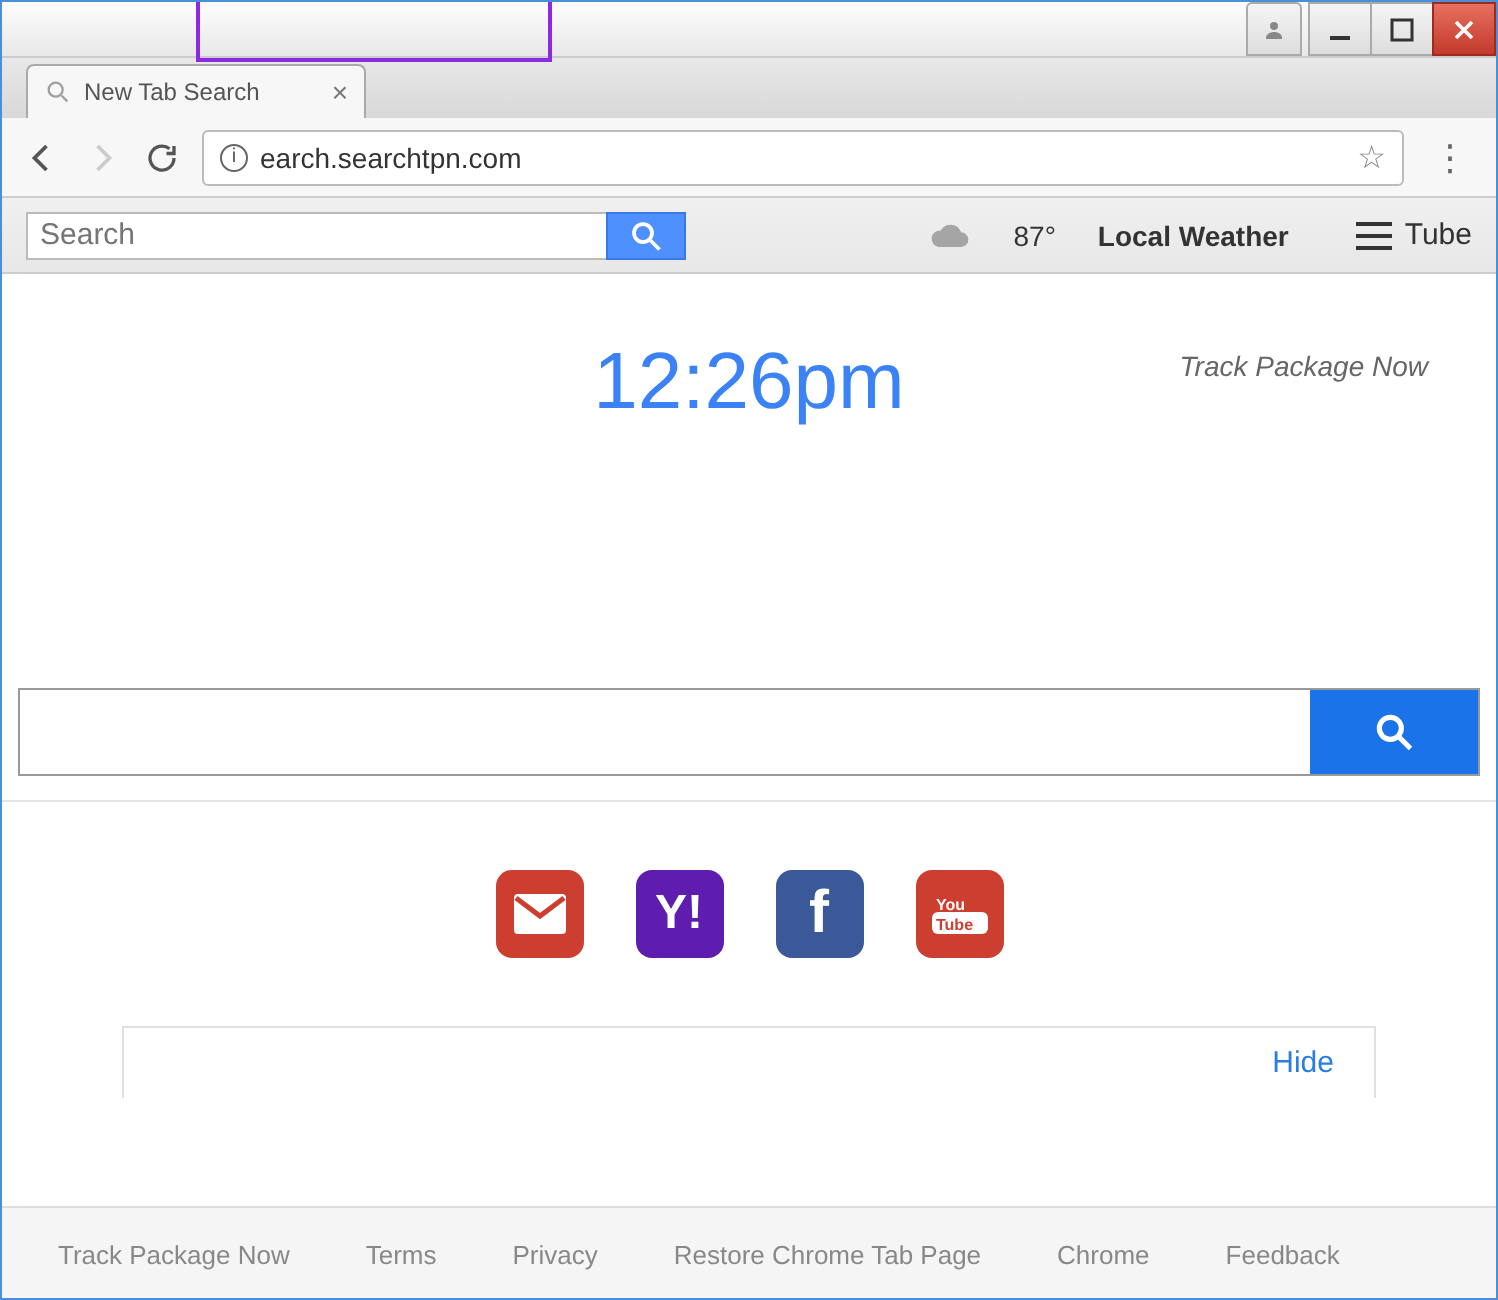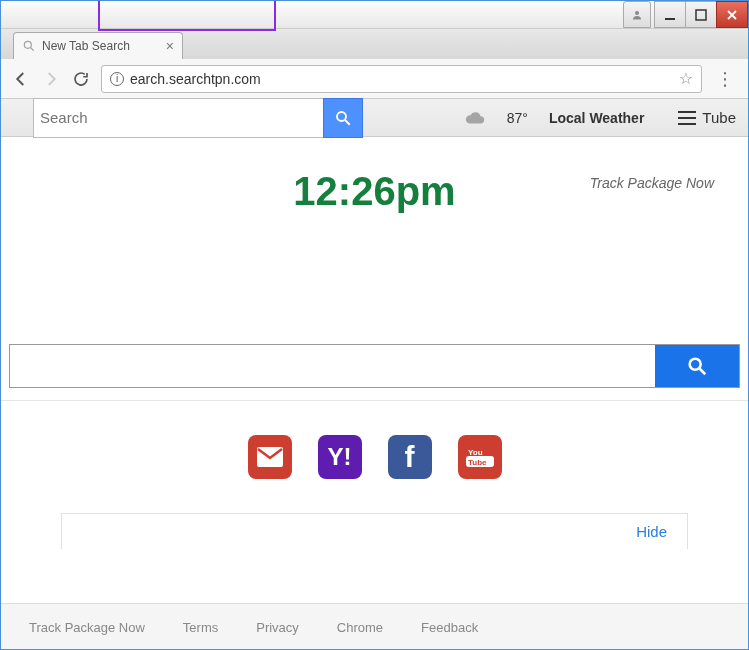--- a/index.html
+++ b/index.html
@@ -26,29 +26,29 @@
   .omnibox { flex: 1; height: 28px; border: 1px solid #bbb; border-radius: 3px; background: #fff; display: flex; align-items: center; padding: 0 8px; gap: 6px; position: relative; }
   .omnibox .info { width:14px; height:14px; border:1px solid #666; border-radius:50%; font-size:10px; line-height:12px; text-align:center; color:#555; }
   .omnibox input { border:none; flex:1; font-size:14px; color:#333; outline:none; background:transparent; }
   .omnibox .star { color:#888; font-size:16px; }
   .kebab { font-size:18px; color:#666; padding:0 4px; }
   .highlight-box { position:absolute; border:2px solid #8a2be2; pointer-events:none; }
   
   
   .page { background:#fff; }
   .page-toolbar { height:38px; background:linear-gradient(#f0f0f0,#e7e7e7); border-bottom:1px solid #ccc; display:flex; align-items:center; padding:0 12px; gap:6px; }
-  .search-mini { flex:0 0 330px; display:flex; height:40px;margin-left:20px; }
+  .search-mini { flex:0 0 330px; display:flex; height:24px; }
   .search-mini input { flex:1; border:1px solid #bbb; border-right:none; padding:0 6px; font-size:15px; color:#888; }
   .search-mini button { width:40px; background:#4d90fe; border:1px solid #3b78e7; display:flex; align-items:center; justify-content:center; }
   .weather { display:flex; align-items:center; gap:21px; margin-left:auto; font-size:14px; color:#333; }
   .weather svg { opacity:.6; }
   .menu-btn { display:flex; align-items:center; gap:6px; font-size:15px; color:#333; margin-left:28px; }
   
   .clock-row { position:relative; text-align:center; padding:32px 0 10px; }
-  .clock { font-size:40px; color:#15803d; font-weight:700;}
+  .clock { font-size:40px; color:#3b82f6; font-weight:400;}
   .track-link { position:absolute; right:34px; top:38px; font-style:italic; color:#666; font-size:14px; }
   
   .big-search-wrap { padding: 120px 8px 12px; border-bottom:1px solid #e5e5e5; }
   .big-search { display:flex; height:44px; border:1px solid #999; }
   .big-search input { flex:1; border:none; padding:0 10px; font-size:16px; }
   .big-search button { width:84px; background:#1a73e8; border:none; display:flex; align-items:center; justify-content:center; }
   
   .icon-row { display:flex; justify-content:center; gap:26px; padding:34px 0; }
   .app-icon { width:44px; height:44px; border-radius:8px; display:flex; align-items:center; justify-content:center; }
   .app-icon.gmail { background:#cc3e2f; }
@@ -200,17 +200,18 @@
 
   <div class="hide-panel">
     <a>Hide</a>
   </div>
 </div>
 
 <div class="footer">
   <span>Track Package Now</span>
   <span>Terms</span>
   <span>Privacy</span>
+  <span>Restore Chrome Tab Page</span>
   <span>Chrome</span>
   <span>Feedback</span>
 </div>
 
 </div>
 
 </body></html>

